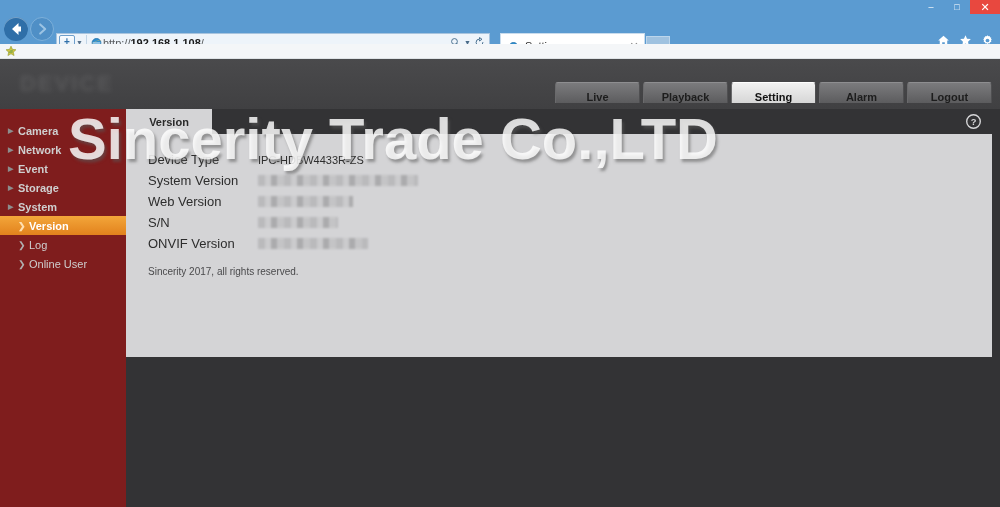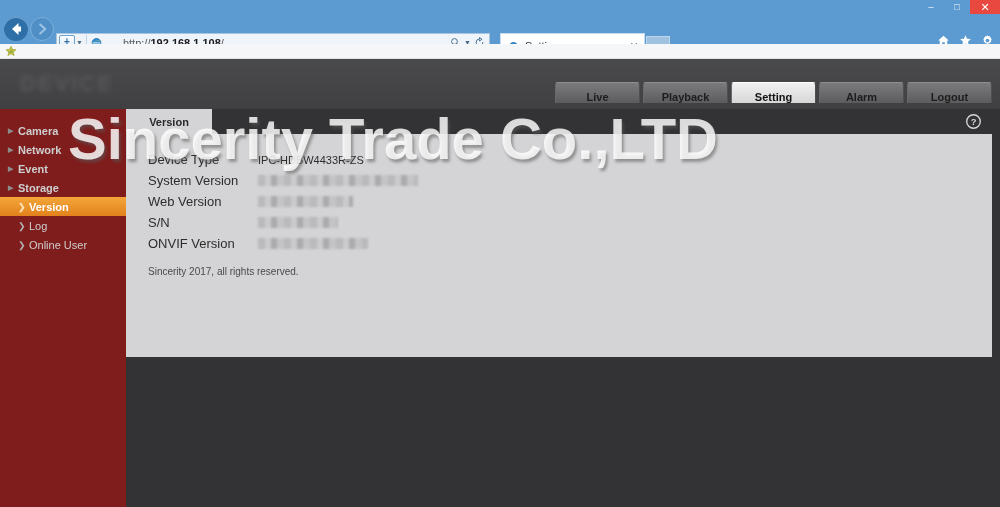--- a/index.html
+++ b/index.html
@@ -73,21 +73,21 @@
   .compat-caret {
     margin-left: 1px; color: #55708a; font-size: 7px;
   }
   .addr-sep {
     width: 1px; height: 15px; background: #c2d5e6; margin: 0 3px;
   }
   .ie-favicon {
     width: 13px; height: 13px; flex: 0 0 13px;
   }
   .addr-text {
-    margin-left: 20px;
+    margin-left: 0;
     font-size: 11px; color: #57595b;
     white-space: nowrap; overflow: hidden;
   }
   .addr-text b { color: #1a1a1a; font-weight: bold; }
   .addr-right {
     margin-left: auto; display: flex; align-items: center;
     padding-right: 4px; gap: 3px; color: #4a6b88;
   }
   .addr-right .caret { font-size: 7px; }
 
@@ -402,20 +402,24 @@
         <span>Network</span>
       </div>
       <div class="side-item">
         <span class="tri">▶</span>
         <span>Event</span>
       </div>
       <div class="side-item">
         <span class="tri">▶</span>
         <span>Storage</span>
       </div>
+      <div class="side-item">
+        <span class="tri">▶</span>
+        <span>System</span>
+      </div>
 
       <div class="side-sub active">
         <span class="chev">❯</span>
         <span>Version</span>
       </div>
       <div class="side-sub">
         <span class="chev">❯</span>
         <span>Log</span>
       </div>
       <div class="side-sub">

